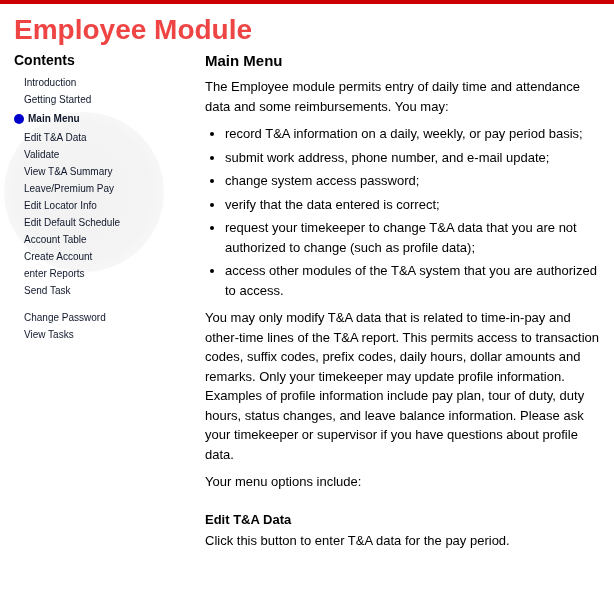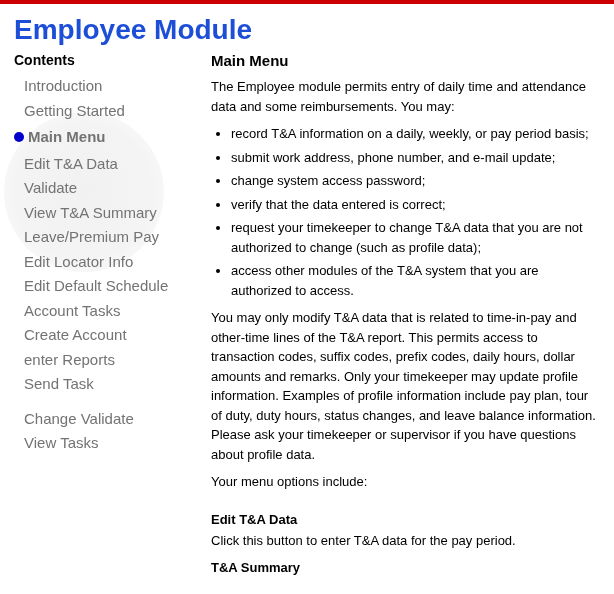--- a/index.html
+++ b/index.html
@@ -11,29 +11,28 @@
       width: 614px;
       min-height: 594px;
       overflow: hidden;
     }
     .top-border {
       height: 4px;
       background: #cc0000;
       width: 100%;
     }
     .page-title {
-      color: #1d4ed8;
+      color: #ef4444;
       font-size: 28px;
       font-weight: bold;
       padding: 10px 14px 6px 14px;
     }
     .main-layout {
       display: flex;
       padding: 0 14px;
-      gap: 6px;
     }
     .sidebar {
       width: 175px;
       flex-shrink: 0;
       position: relative;
     }
     .sidebar-bg-circle {
       position: absolute;
       width: 160px;
       height: 160px;
@@ -48,24 +47,24 @@
       z-index: 1;
     }
     .contents-heading {
       font-weight: bold;
       font-size: 14px;
       margin-bottom: 6px;
       color: #000;
     }
     .sidebar a {
       display: block;
-      color: #737373;
+      color: #0f172a;
       text-decoration: none;
       padding: 1px 0 1px 10px;
-      font-size: 15px;
+      font-size: 10px;
       line-height: 1.5;
     }
     .sidebar .active-item {
       display: flex;
       align-items: center;
       padding: 2px 0 2px 0;
     }
     .active-item .bullet {
       width: 10px;
       height: 10px;
@@ -143,28 +142,28 @@
         <div class="bullet"></div>
         <a href="#main-menu">Main Menu</a>
       </div>
 
       <a href="#edit-ta">Edit T&amp;A Data</a>
       <a href="#validate">Validate</a>
       <a href="#view-ta">View T&amp;A Summary</a>
       <a href="#leave">Leave/Premium Pay</a>
       <a href="#locator">Edit Locator Info</a>
       <a href="#default-schedule">Edit Default Schedule</a>
-      <a href="#account-table">Account Tasks</a>
+      <a href="#account-table">Account Table</a>
       <a href="#create-account">Create Account</a>
       <a href="#reports">enter Reports</a>
       <a href="#send-task">Send Task</a>
 
       <div class="sidebar-divider"></div>
 
-      <a href="#change-password">Change Validate</a>
+      <a href="#change-password">Change Password</a>
       <a href="#view-tasks">View Tasks</a>
     </div>
   </div>
 
   <div class="content">
     <div class="section-heading">Main Menu</div>
 
     <p class="intro-text">The Employee module permits entry of daily time and attendance data and some reimbursements. You may:</p>
 
     <ul class="bullet-list">
@@ -176,15 +175,14 @@
       <li>access other modules of the T&amp;A system that you are authorized to access.</li>
     </ul>
 
     <p class="body-text">You may only modify T&amp;A data that is related to time-in-pay and other-time lines of the T&amp;A report. This permits access to transaction codes, suffix codes, prefix codes, daily hours, dollar amounts and remarks. Only your timekeeper may update profile information. Examples of profile information include pay plan, tour of duty, duty hours, status changes, and leave balance information. Please ask your timekeeper or supervisor if you have questions about profile data.</p>
 
     <p class="menu-options-text">Your menu options include:</p>
 
     <div class="sub-section-heading">Edit T&amp;A Data</div>
     <p class="click-text">Click this button to enter T&amp;A data for the pay period.</p>
 
-    <div class="sub-section-heading">T&amp;A Summary</div>
   </div>
 </div>
 
 </body></html>

